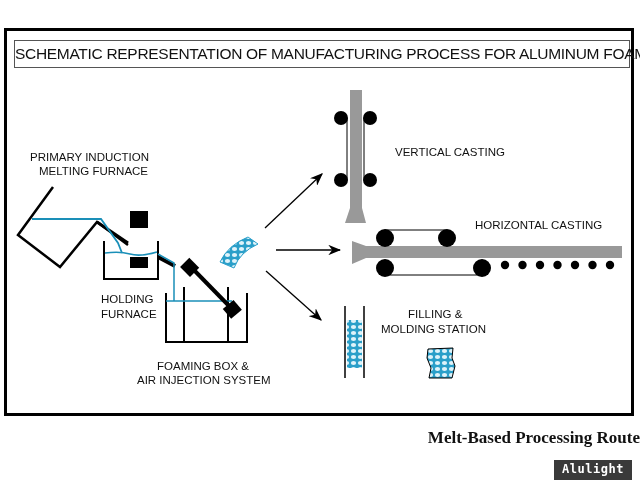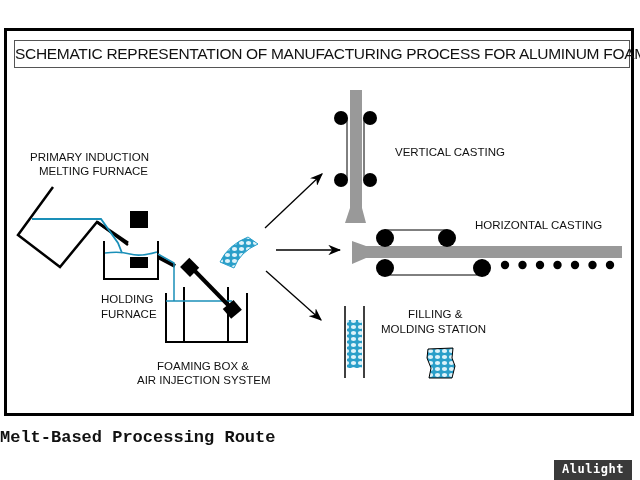--- a/index.html
+++ b/index.html
@@ -2,21 +2,21 @@
 <html><head>
 <meta charset="utf-8">
 <style>
   html,body{margin:0;padding:0;background:#fff;}
   body{width:640px;height:480px;position:relative;overflow:hidden;font-family:"Liberation Sans",sans-serif;}
   #frame{position:absolute;left:4px;top:28px;width:624px;height:382px;border:3px solid #000;background:#fff;}
   #title-box{position:absolute;left:14px;top:40px;width:614px;height:26px;border:1px solid #555;
     font-family:"Liberation Sans",sans-serif;font-size:15.5px;color:#111;line-height:26px;text-align:center;letter-spacing:-0.3px;white-space:nowrap;}
   svg#diagram{position:absolute;left:0;top:0;}
   .lbl{font-family:"Liberation Sans",sans-serif;font-size:11.5px;fill:#111;}
-  #caption{position:absolute;left:0;width:640px;top:428px;text-align:left;font-family:Liberation Mono, monospace;font-weight:bold;font-size:17px;color:#111;}
+  #caption{position:absolute;left:0;width:640px;top:428px;text-align:right;font-family:Liberation Serif, serif;font-weight:bold;font-size:17px;color:#111;}
   #watermark{position:absolute;left:554px;top:460px;width:78px;height:33px;background:#3a3a3a;color:#fff;
     font-family:"DejaVu Sans Mono",monospace;font-weight:bold;font-size:12px;line-height:19px;text-align:center;letter-spacing:0.5px;}
 </style>
 </head>
 <body>
 
 <div id="frame"></div>
 <div id="title-box">SCHEMATIC REPRESENTATION OF MANUFACTURING PROCESS FOR ALUMINUM FOAM</div>
 
 <svg id="diagram" width="640" height="480">

